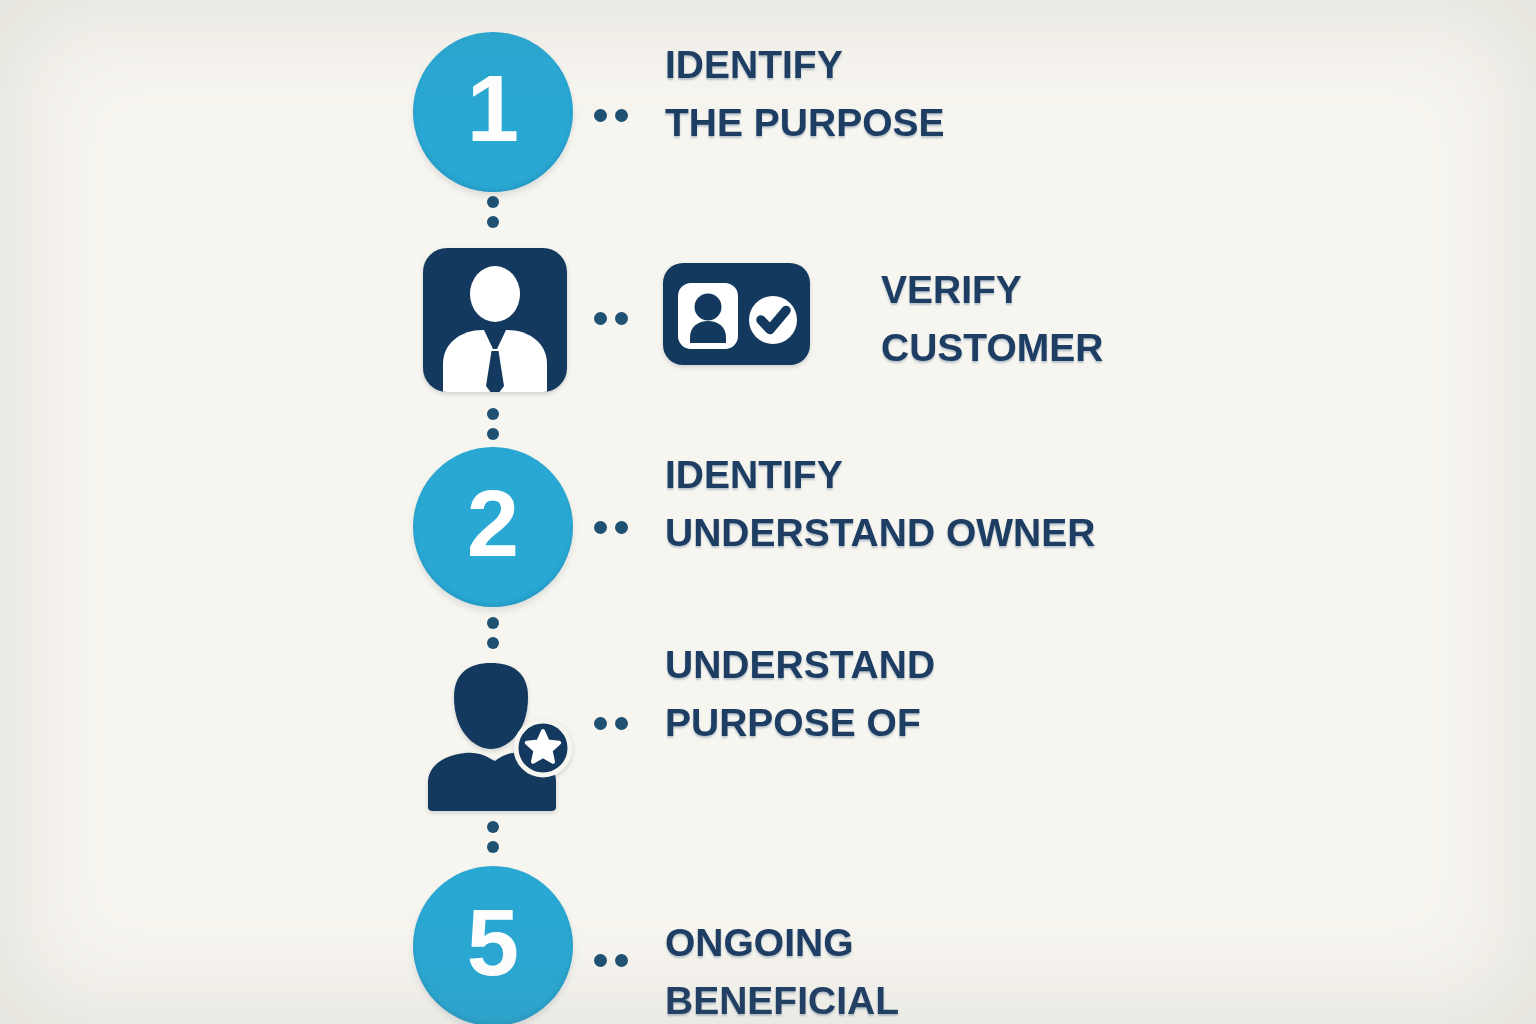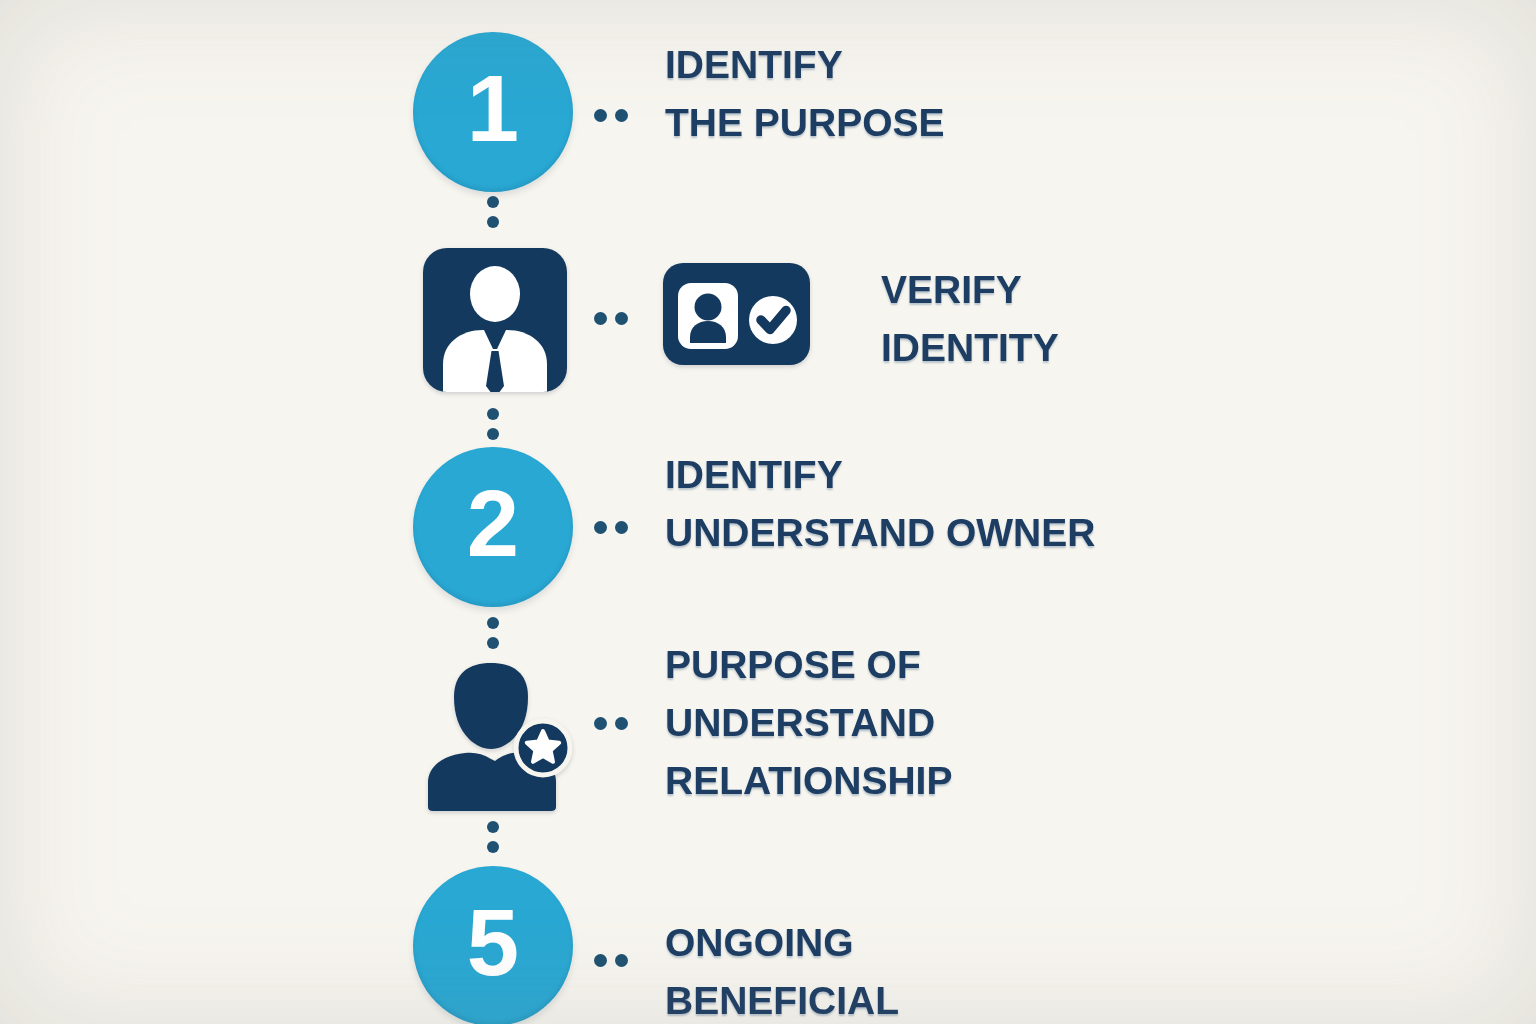--- a/index.html
+++ b/index.html
@@ -123,21 +123,21 @@
       <rect width="147" height="102" rx="20" fill="currentColor"></rect>
       <rect x="15" y="20" width="60" height="66" rx="13" fill="#fff"></rect>
       <circle cx="45" cy="44" r="13.5" fill="currentColor"></circle>
       <path d="M27,80 L27,74 C27,64 35,58 45,58 C55,58 63,64 63,74 L63,80 Z" fill="currentColor"></path>
       <circle cx="110" cy="57" r="24" fill="#fff"></circle>
       <path d="M98,57 L107,66.5 L123,47.5" fill="none" stroke="currentColor" stroke-width="9.5" stroke-linecap="round" stroke-linejoin="round"></path>
     </svg>
   </div>
   <div class="label t2">
     <div>VERIFY</div>
-    <div>IDENTITY</div>
+    <div>CUSTOMER</div>
   </div>
 
   <div class="vpair v2">
     <span class="dot"></span>
     <span class="dot"></span>
   </div>
 
   <div class="num-circle c2">
     <span class="num">2</span>
   </div>
@@ -161,23 +161,22 @@
       <path d="M5,154 L5,130 C5,112 22,102 42,100 C52,99 60,101 68,106 L72,108 C80,102 88,99 96,100 C116,102 133,112 133,128 L133,154 Q133,158 128,158 L10,158 Q5,158 5,154 Z" fill="currentColor"></path>
       <circle class="badge-ring" cx="120" cy="95" r="27" fill="currentColor" stroke-width="5"></circle>
       <polygon points="120,78 124.7,88.5 136.2,89.7 127.6,97.5 130,108.8 120,103 110,108.8 112.4,97.5 103.8,89.7 115.3,88.5" fill="#fff" stroke="#fff" stroke-width="4" stroke-linejoin="round"></polygon>
     </svg>
   </div>
   <div class="hpair h4">
     <span class="dot"></span>
     <span class="dot"></span>
   </div>
   <div class="label t4">
+    <div>UNDERSTAND</div>
     <div>PURPOSE OF</div>
-    <div>UNDERSTAND</div>
-    <div>RELATIONSHIP</div>
   </div>
 
   <div class="vpair v4">
     <span class="dot"></span>
     <span class="dot"></span>
   </div>
 
   <div class="num-circle c5">
     <span class="num">5</span>
   </div>

